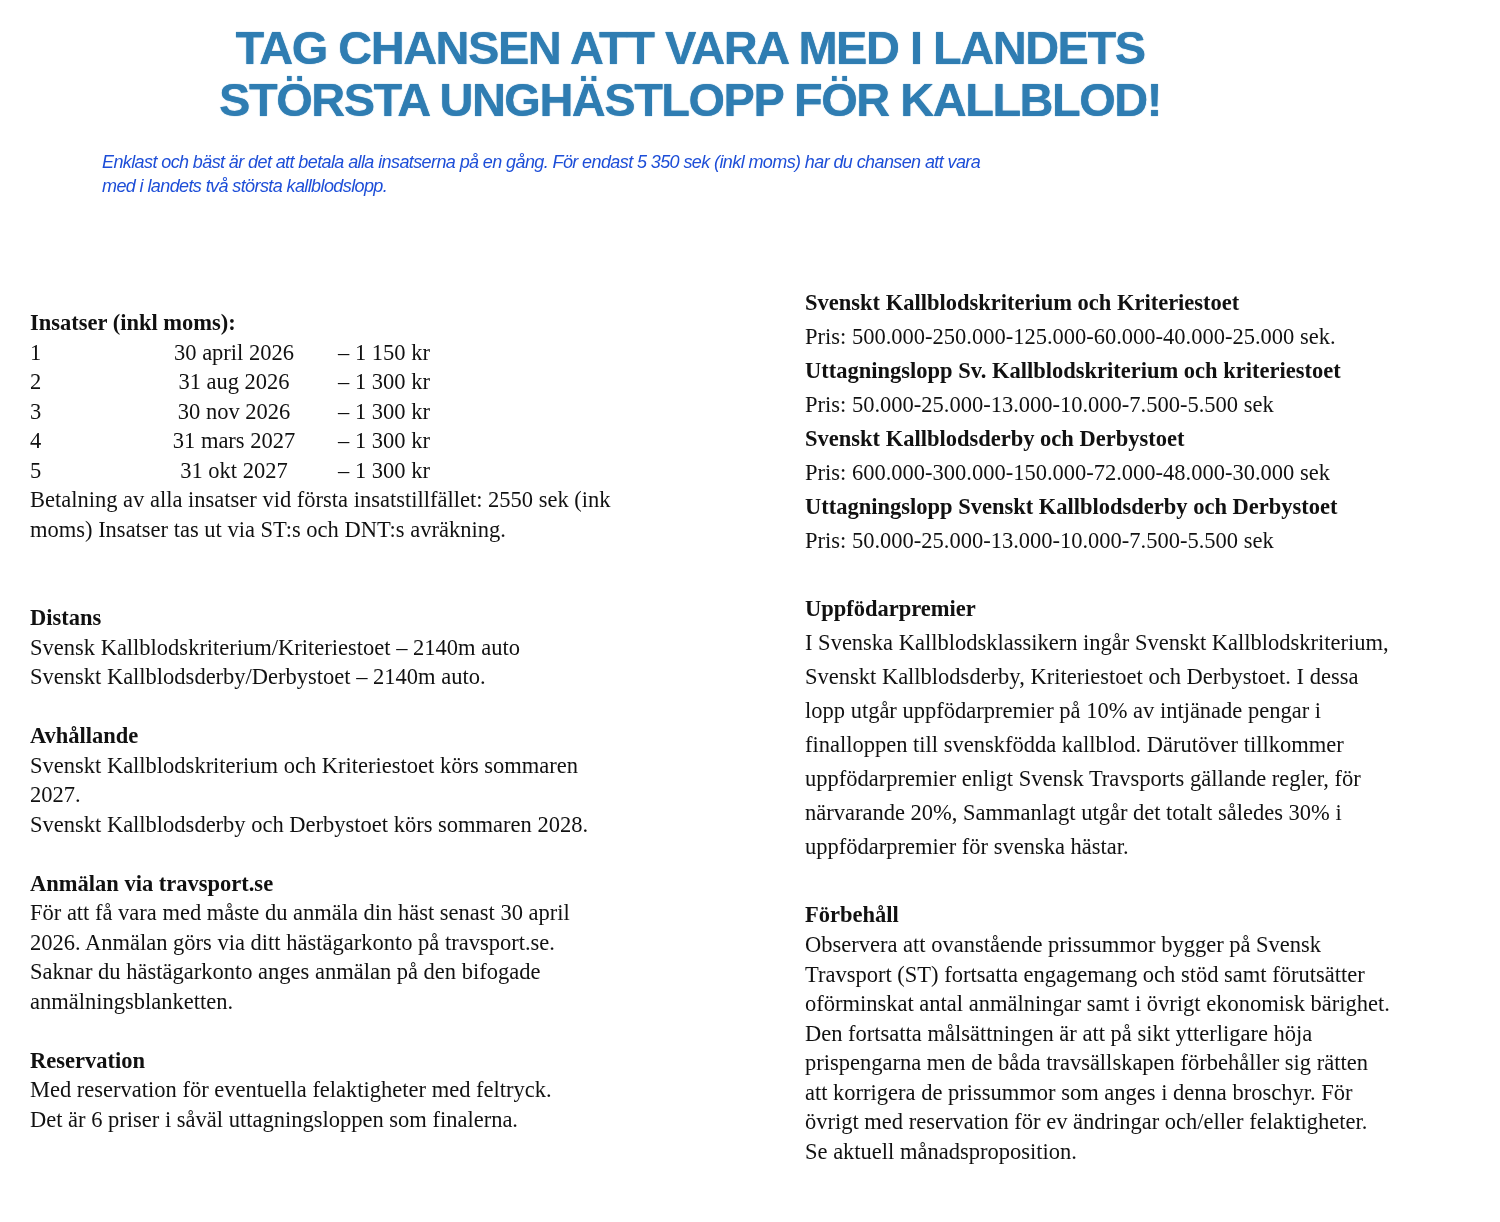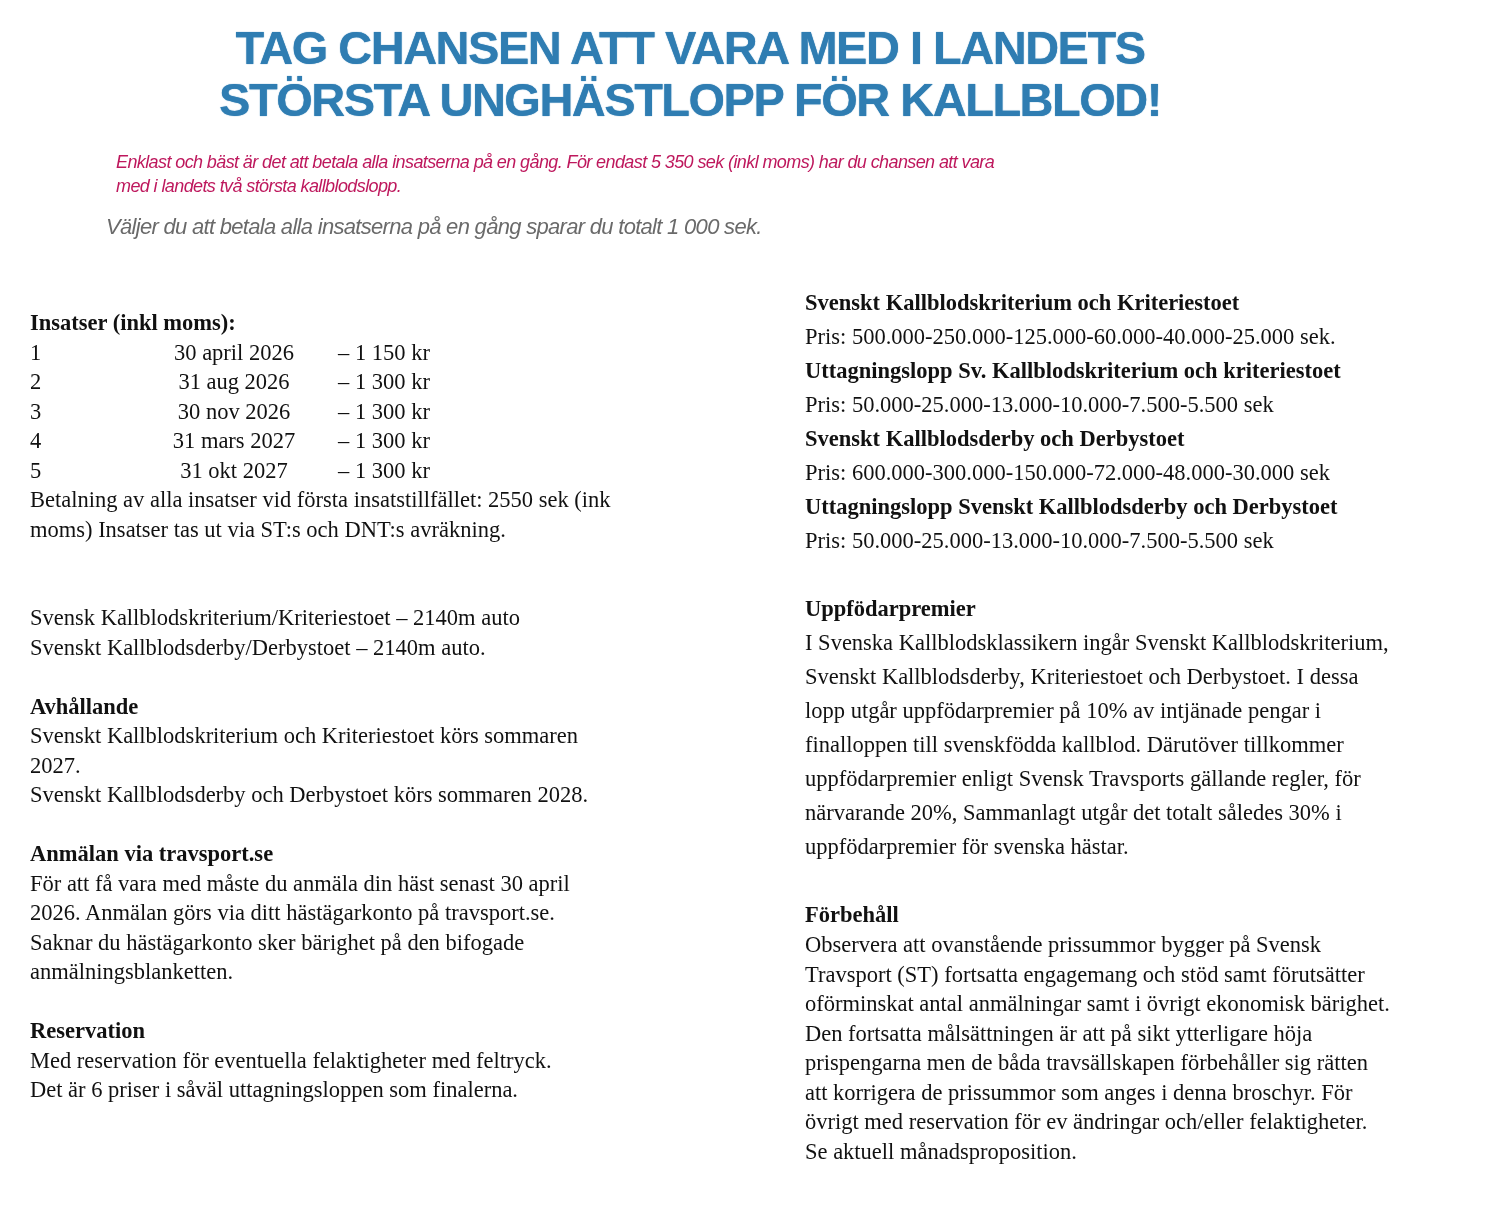--- a/index.html
+++ b/index.html
@@ -3,22 +3,22 @@
 <meta charset="utf-8">
 <style>
   html, body { margin: 0; padding: 0; background: #ffffff; }
   body { width: 1500px; height: 1222px; position: relative; overflow: hidden; color: #111; }
   .banner { position: absolute; left: 0; top: 0; width: 1196px; height: 260px; }
   .headline { position: absolute; left: 100px; top: 22px; width: 1180px; text-align: center;
     font-family: "Liberation Sans", sans-serif; font-weight: 900; color: #2f7db2;
     font-size: 47px; line-height: 52px; letter-spacing: -1.5px; transform: scaleX(1.0);
     text-shadow: 0 0 1px #2f7db2; }
   .headline div { white-space: nowrap; }
-  .intro { position: absolute; left: 116px; top: 150px; width: 1180px;
-    font-family: "Liberation Sans", sans-serif; font-style: italic; color: #be185d;
+  .intro { position: absolute; left: 102px; top: 150px; width: 1180px;
+    font-family: "Liberation Sans", sans-serif; font-style: italic; color: #1d4ed8;
     font-size: 18px; line-height: 24px; letter-spacing: -0.6px; }
   .intro2 { position: absolute; left: 106px; top: 213px; width: 1180px;
     font-family: "Liberation Sans", sans-serif; font-style: italic; color: #6a6a6a;
     font-size: 22px; line-height: 28px; letter-spacing: -0.7px; }
   .col { position: absolute; font-family: "Liberation Serif", serif; font-size: 22.5px; color: #111; }
   .left { left: 2px; top: 308px; width: 700px; line-height: 29.5px; margin-left: 28px; }
   .right { left: 805px; top: 286px; width: 700px; line-height: 34px; }
   .h { font-weight: bold; }
   .gap { height: 29.5px; }
   .fees-row { display: flex; }
@@ -35,21 +35,20 @@
 
 <div class="banner">
   <div class="headline">
     <div>TAG CHANSEN ATT VARA MED I LANDETS</div>
     <div>STÖRSTA  UNGHÄSTLOPP FÖR KALLBLOD!</div>
   </div>
   <div class="intro">
     <div>Enklast och bäst är det att betala alla insatserna på en gång. För endast 5 350 sek (inkl moms) har du chansen att vara</div>
     <div>med i landets två största kallblodslopp.</div>
   </div>
-  <div class="intro2">Väljer du att betala alla insatserna på en gång sparar du totalt 1 000 sek.</div>
 </div>
 
 <div class="col left">
   <section>
     <div class="h">Insatser (inkl moms):</div>
     <div class="fees-row">
       <span class="n">1</span>
       <span class="d">30 april 2026</span>
       <span class="a">– 1 150 kr</span>
     </div>
@@ -74,38 +73,39 @@
       <span class="a">– 1 300 kr</span>
     </div>
     <div>Betalning av alla insatser vid första insatstillfället: 2550 sek (ink</div>
     <div>moms) Insatser tas ut via ST:s och DNT:s avräkning.</div>
   </section>
   <div class="gap"></div>
 
   <div class="gap"></div>
 
   <section>
+    <div class="h">Distans</div>
     <div>Svensk Kallblodskriterium/Kriteriestoet – 2140m auto</div>
     <div>Svenskt Kallblodsderby/Derbystoet – 2140m auto.</div>
   </section>
   <div class="gap"></div>
 
   <section>
     <div class="h">Avhållande</div>
     <div>Svenskt Kallblodskriterium och Kriteriestoet körs sommaren</div>
     <div>2027.</div>
     <div>Svenskt Kallblodsderby och Derbystoet körs sommaren 2028.</div>
   </section>
   <div class="gap"></div>
 
   <section>
     <div class="h">Anmälan via travsport.se</div>
     <div>För att få vara med måste du anmäla din häst senast 30 april</div>
     <div>2026. Anmälan görs via ditt hästägarkonto på travsport.se.</div>
-    <div>Saknar du hästägarkonto sker bärighet på den bifogade</div>
+    <div>Saknar du hästägarkonto anges anmälan på den bifogade</div>
     <div>anmälningsblanketten.</div>
   </section>
   <div class="gap"></div>
 
   <section>
     <div class="h">Reservation</div>
     <div>Med reservation för eventuella felaktigheter med feltryck.</div>
     <div>Det är 6 priser i såväl uttagningsloppen som finalerna.</div>
   </section>
 </div>

